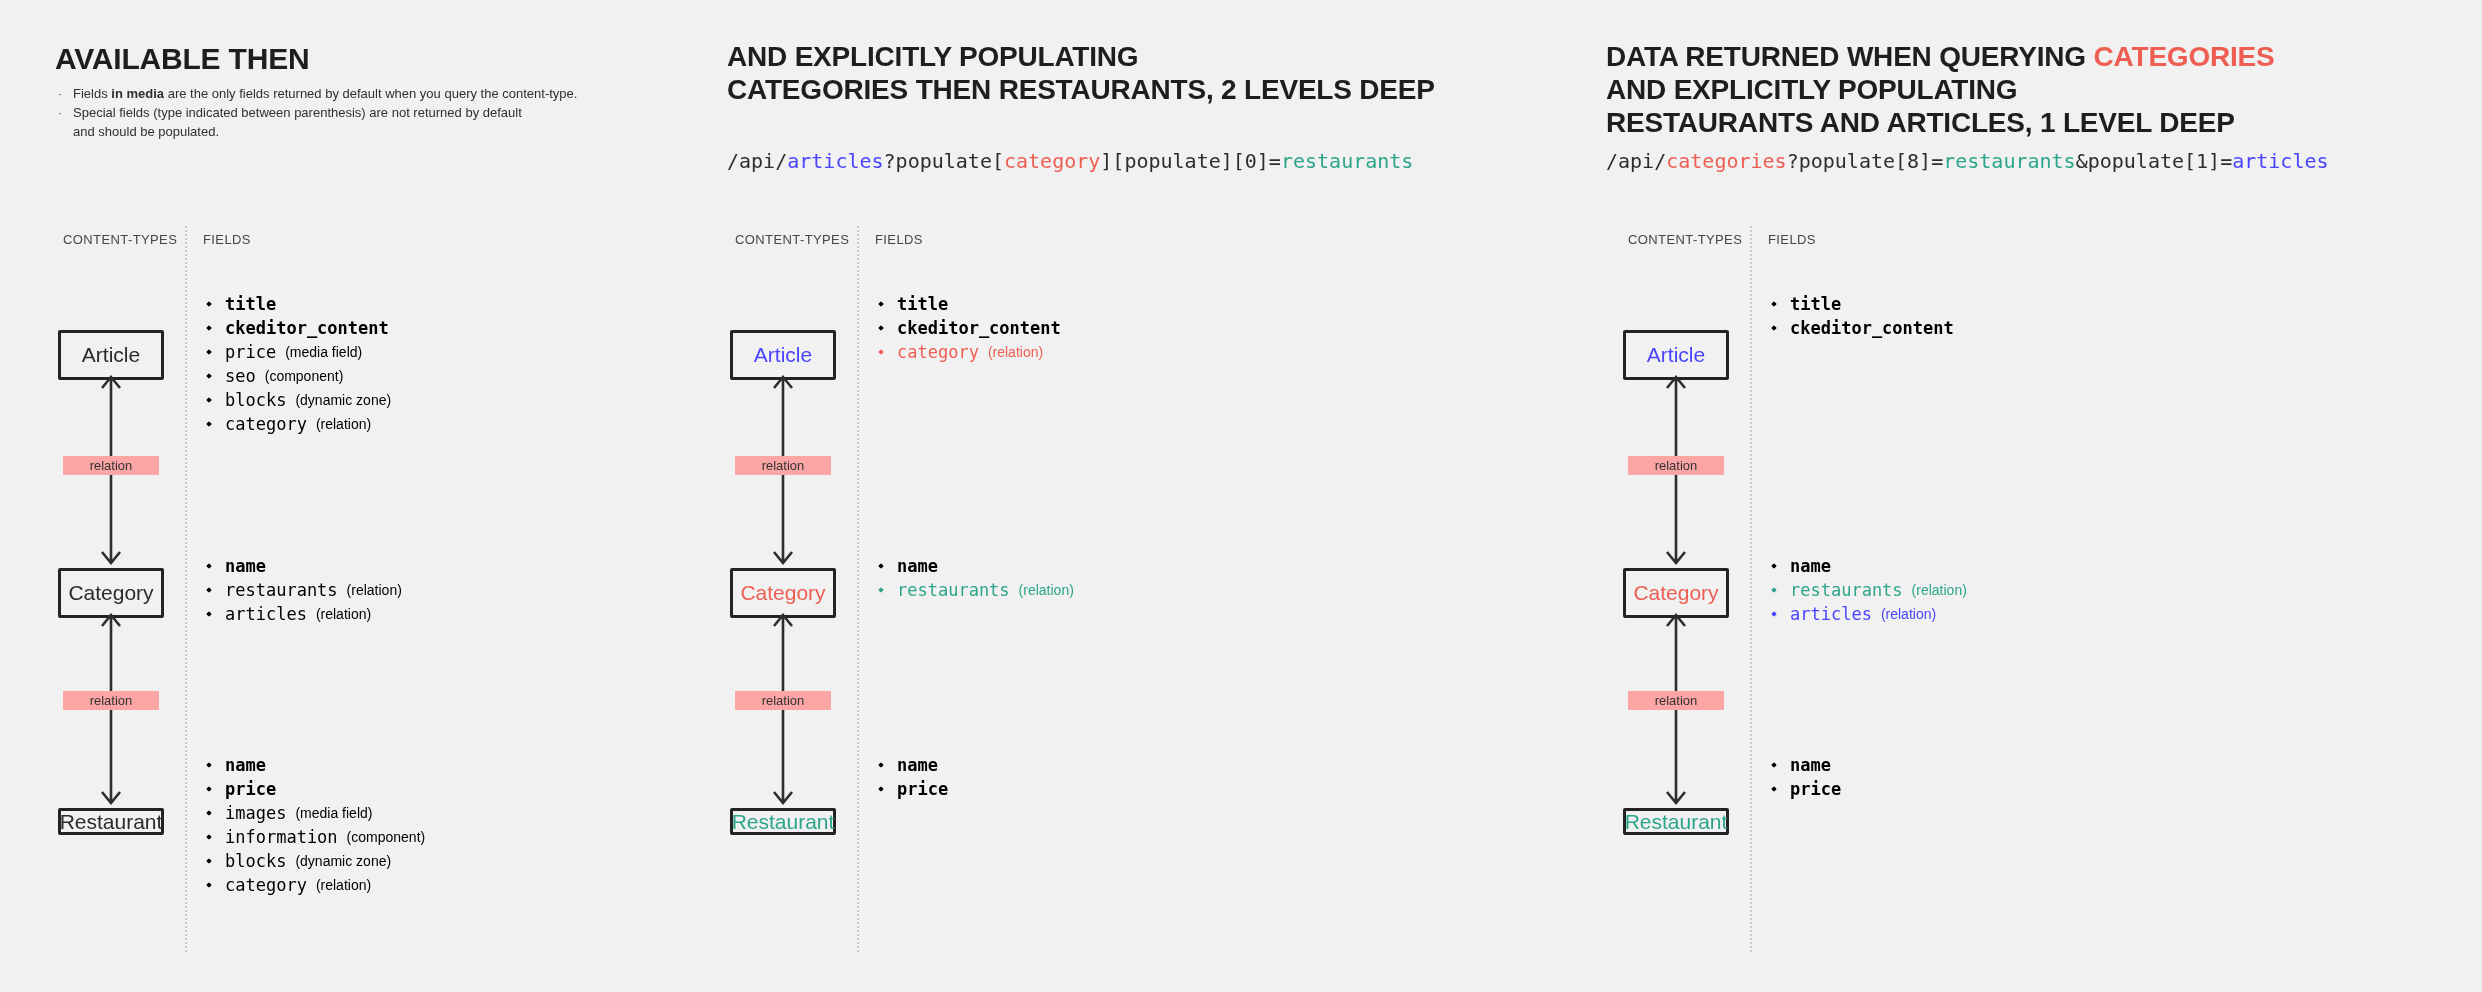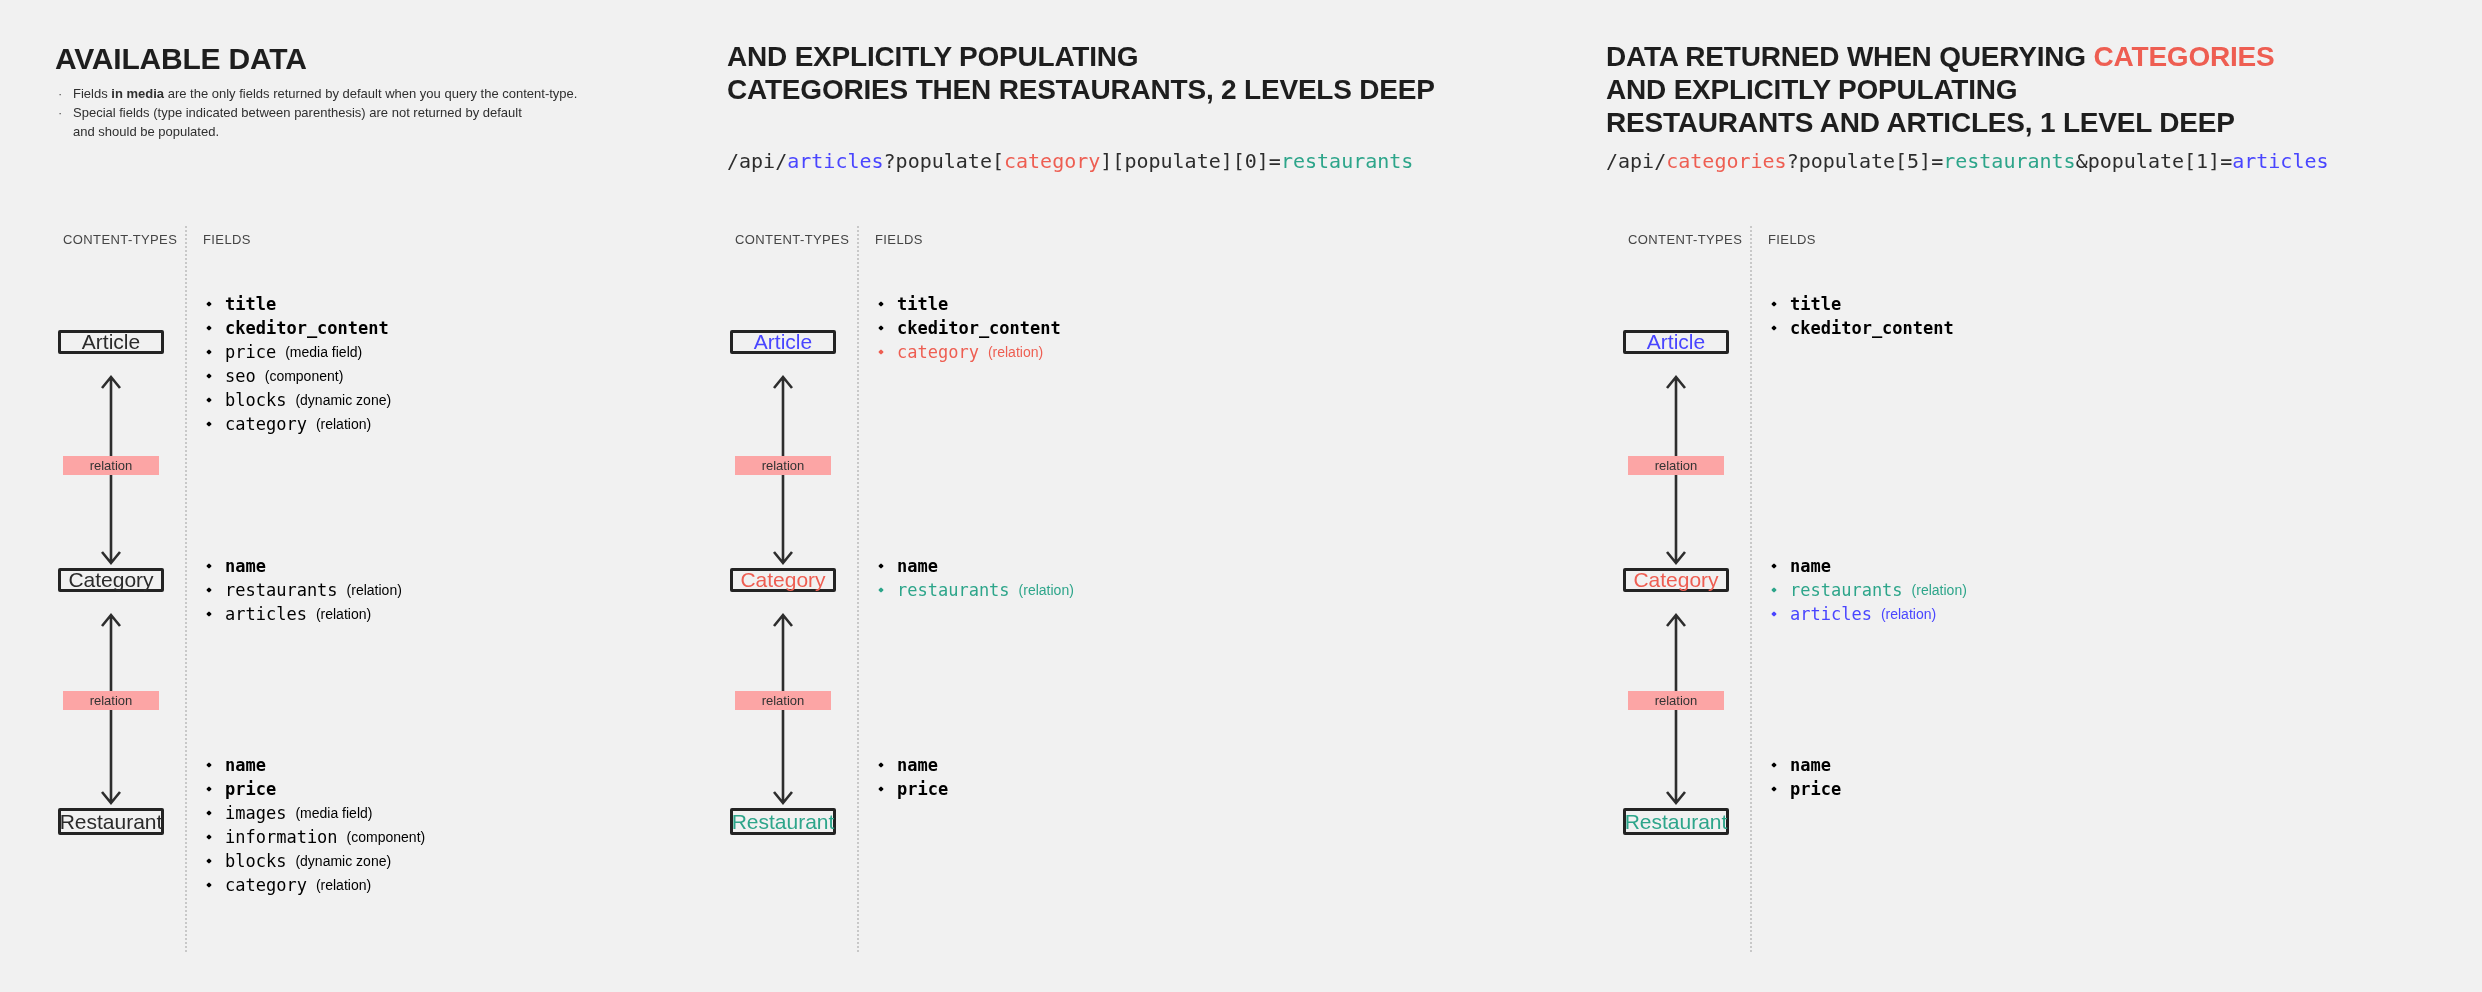--- a/index.html
+++ b/index.html
@@ -49,21 +49,21 @@
     position: absolute; top: 232px;
     font-size: 13px; letter-spacing: 0.4px; color: #454545; white-space: nowrap;
   }
   .col-header.ct { left: 8px; }
   .col-header.fl { left: 148px; }
   .dotted-divider {
     position: absolute; left: 130px; top: 226px; height: 726px;
     border-left: 2px dotted #c8c8c8; width: 0;
   }
   .model-box {
-    position: absolute; left: 3px; width: 106px; height: 24px;
+    position: absolute; left: 3px; width: 106px; height: 50px;
     border: 3px solid #232323; border-radius: 2px;
     background: #f1f1f1; box-sizing: border-box;
     display: flex; align-items: center; justify-content: center;
     font-size: 21px; white-space: nowrap;
   }
   .box-article    { top: 330px; }
   .box-category   { top: 568px; }
   .box-restaurant { top: 808px; height: 27px; }
   .model-box[data-color="dark"]  { color: #2b2b2b; }
   .model-box[data-color="blue"]  { color: #4945ff; }
@@ -97,21 +97,21 @@
   .f-bold { font-weight: 700; }
   .f-type { font-size: 14px; margin-left: 9px; white-space: pre; }
 </style>
 </head>
 <body>
 
 <div class="page">
 
   <section class="panel" style="left:55px;width:620px">
     <div class="panel-title big">
-      <div><span>AVAILABLE DATA</span></div>
+      <div><span>AVAILABLE THEN</span></div>
     </div>
     <ul class="notes">
         <li class="note-row">
           <span class="note-bullet">·</span>
           <span class="note-text"><span>Fields </span><span class="seg-bold ">in media</span><span> are the only fields returned by default when you query the content-type.</span></span>
         </li>
         <li class="note-row">
           <span class="note-bullet">·</span>
           <span class="note-text"><span>Special fields (type indicated between parenthesis) are not returned by default</span><br><span>and should be populated.</span></span>
         </li>
@@ -277,21 +277,21 @@
         </ul>
     </div>
   </section>
 
   <section class="panel" style="left:1606px;width:876px">
     <div class="panel-title">
       <div><span>DATA RETURNED WHEN QUERYING </span><span class="c-red">CATEGORIES</span></div>
       <div><span>AND EXPLICITLY POPULATING</span></div>
       <div><span>RESTAURANTS AND ARTICLES, 1 LEVEL DEEP</span></div>
     </div>
-    <div class="code-line"><span>/api/</span><span class="c-red">categories</span><span>?populate[5]=</span><span class="c-green">restaurants</span><span>&amp;populate[1]=</span><span class="c-blue">articles</span></div>
+    <div class="code-line"><span>/api/</span><span class="c-red">categories</span><span>?populate[8]=</span><span class="c-green">restaurants</span><span>&amp;populate[1]=</span><span class="c-blue">articles</span></div>
 
     <div class="diagram shift">
       <div class="col-header ct">CONTENT-TYPES</div>
       <div class="col-header fl">FIELDS</div>
       <div class="dotted-divider"></div>
 
       <div class="model-box box-article" data-color="blue">Article</div>
       <div class="model-box box-category" data-color="red">Category</div>
       <div class="model-box box-restaurant" data-color="green">Restaurant</div>
 

